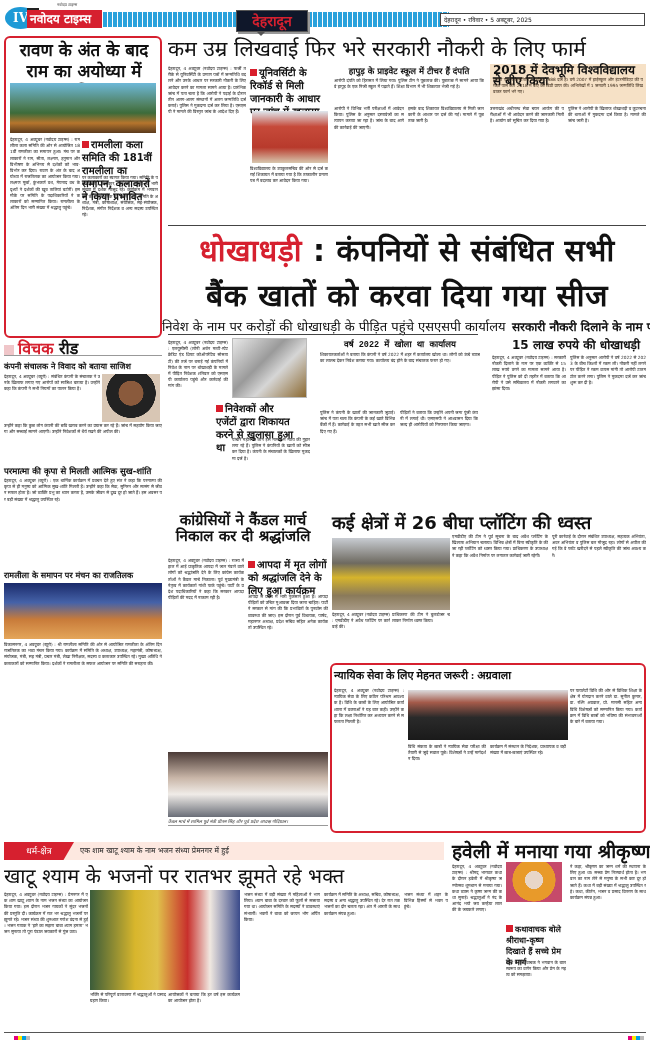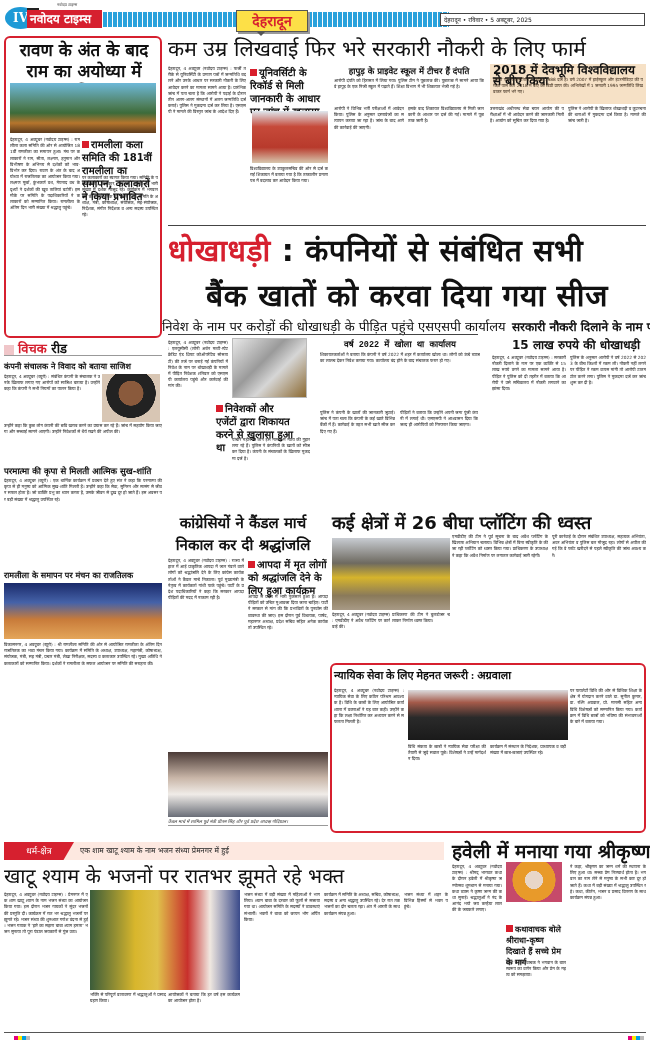--- a/index.html
+++ b/index.html
@@ -12,21 +12,21 @@
   .photo { overflow: hidden; }
   .rule { background: #444; height: 1px; }
 
   
   #masthead { left: 0; top: 0; width: 650px; height: 34px; }
   #page-num { left: 5px; top: 7px; width: 31px; height: 22px; border-radius: 50%; background: #1e9ad6; color: #fff; font-size: 12px; font-weight: bold; display: flex; align-items: center; justify-content: center; font-family: "DejaVu Serif", serif; }
   #brand { left: 27px; top: 10px; width: 75px; height: 18px; background: #d6202f; color: #fff; font-size: 12px; font-weight: bold; padding-left: 3px; line-height: 18px; }
   #brand-black { left: 27px; top: 8px; width: 12px; height: 20px; background: #222; }
   #brand-small { left: 57px; top: 2px; font-size: 4px; color: #333; }
   #stripes { left: 103px; top: 12px; width: 346px; height: 15px; background: repeating-linear-gradient(90deg, #2aa2dc 0 4px, #ffffff 4px 5px); }
-  #city-box { left: 236px; top: 10px; width: 72px; height: 22px; background: #fde047; border: 1px solid #555; box-shadow: 2px 2px 0 #999; color: #d6202f; font-weight: bold; font-size: 14px; text-align: center; line-height: 20px; }
+  #city-box { left: 236px; top: 10px; width: 72px; height: 22px; background: #0f172a; border: 1px solid #555; box-shadow: 2px 2px 0 #999; color: #d6202f; font-weight: bold; font-size: 14px; text-align: center; line-height: 20px; }
   #city-tri { left: 256px; top: 31px; width: 0; height: 0; border-left: 5px solid transparent; border-right: 5px solid transparent; border-top: 5px solid #555; }
   #dateline { left: 440px; top: 13px; width: 205px; height: 13px; border: 1px solid #444; background: #fff; font-size: 6px; line-height: 11px; padding-left: 3px; color: #111; }
 
   
   #ravan-box { left: 4px; top: 36px; width: 158px; height: 302px; border: 2px solid #d6202f; border-radius: 6px; }
   #ravan-head { left: 10px; top: 40px; width: 148px; font-size: 17px; line-height: 21px; text-align: center; }
   #ravan-photo { left: 10px; top: 83px; width: 146px; height: 50px; background: linear-gradient(180deg, #6db8d8 0%, #4f7f5d 45%, #3c6b3a 60%, #b6752d 80%, #5a3a1c 100%); }
   #ravan-t1 { left: 10px; top: 137px; width: 70px; height: 198px; }
   #ravan-sub { left: 82px; top: 138px; width: 76px; }
   #ravan-t2 { left: 82px; top: 175px; width: 76px; height: 160px; }
@@ -42,21 +42,21 @@
   #bsc-box { left: 490px; top: 64px; width: 156px; height: 40px; background: #f6e1c6; }
   #bsc-head { left: 493px; top: 65px; width: 150px; font-size: 12px; line-height: 11px; }
   #bsc-t { left: 493px; top: 77px; width: 150px; height: 26px; color: #3a2a1a; }
   #mid-t1 { left: 334px; top: 106px; width: 70px; height: 115px; }
   #mid-t2 { left: 408px; top: 106px; width: 76px; height: 115px; }
   #mid-t3 { left: 490px; top: 106px; width: 74px; height: 115px; }
   #mid-t4 { left: 568px; top: 106px; width: 78px; height: 115px; }
   #rule-1 { left: 168px; top: 225px; width: 478px; }
 
   
-  #h-fraud1 { left: 168px; top: 230px; width: 478px; font-size: 30px; line-height: 42px; white-space: nowrap; letter-spacing: 0.5px; }
+  #h-fraud1 { left: 168px; top: 230px; width: 478px; font-size: 30px; line-height: 42px; white-space: nowrap; letter-spacing: 0.5px; text-align: center; }
   #h-fraud1 .red { color: #d6202f; }
   #h-fraud2 { left: 168px; top: 275px; width: 478px; font-size: 30px; line-height: 42px; white-space: nowrap; text-align: center; letter-spacing: 0.5px; }
   #fraud-sub { left: 162px; top: 320px; width: 310px; font-size: 13px; line-height: 13px; white-space: nowrap; font-weight: normal; }
   #rule-2 { left: 168px; top: 334px; width: 310px; }
 
   
   #fraud-t1 { left: 168px; top: 340px; width: 60px; height: 142px; }
   #fraud-photo { left: 232px; top: 338px; width: 75px; height: 60px; background: linear-gradient(135deg, #e8e8e8 0%, #9a9a9a 40%, #d6d6d6 60%, #8c6a32 100%); border: 1px solid #bbb; }
   #fraud-sub2 { left: 216px; top: 402px; width: 78px; }
   #fraud-t2 { left: 232px; top: 437px; width: 78px; height: 80px; }
@@ -65,35 +65,35 @@
   #office-t2 { left: 320px; top: 410px; width: 75px; height: 85px; }
   #office-t3 { left: 400px; top: 410px; width: 78px; height: 85px; }
 
   
   #job-head { left: 492px; top: 318px; width: 154px; font-size: 12px; line-height: 18px; margin-left: 20px; }
   #job-t1 { left: 492px; top: 355px; width: 74px; height: 140px; }
   #job-t2 { left: 570px; top: 355px; width: 76px; height: 140px; }
 
   
   #read-box { left: 4px; top: 342px; width: 158px; height: 14px; border-bottom: 1px solid #999; }
-  #read-label { left: 18px; top: 342px; font-size: 13px; line-height: 14px; }
+  #read-label { left: 18px; top: 342px; font-size: 16px; line-height: 14px; }
   #read-label .red { color: #d6202f; }
   #read-underline { left: 4px; top: 345px; width: 10px; height: 10px; background: #f0c6c9; }
   #ceo-head { left: 4px; top: 361px; width: 158px; font-size: 8px; line-height: 11px; }
   #ceo-t1 { left: 4px; top: 374px; width: 96px; height: 48px; }
   #ceo-photo { left: 102px; top: 374px; width: 58px; height: 48px; background: radial-gradient(circle at 50% 40%, #8a5a3c 0 30%, #222 31% 60%, #d8c6b4 61%); }
   #ceo-t2 { left: 4px; top: 423px; width: 158px; height: 42px; }
   #god-head { left: 4px; top: 465px; width: 158px; font-size: 8.5px; line-height: 12px; }
   #god-t { left: 4px; top: 478px; width: 158px; height: 90px; }
   #ram-head { left: 4px; top: 570px; width: 158px; font-size: 8px; line-height: 11px; }
   #ram-photo { left: 4px; top: 583px; width: 158px; height: 56px; background: linear-gradient(180deg, #1a2a6a 0%, #4562a8 35%, #c87b3a 65%, #e4a65a 100%); }
   #ram-t { left: 4px; top: 642px; width: 158px; height: 170px; }
 
   
-  #cong-head { left: 168px; top: 512px; width: 150px; font-size: 15px; line-height: 22px; text-align: center; }
+  #cong-head { left: 168px; top: 512px; width: 150px; font-size: 15px; line-height: 16px; text-align: center; }
   #cong-t1 { left: 168px; top: 558px; width: 76px; height: 190px; }
   #cong-sub { left: 248px; top: 558px; width: 80px; }
   #cong-t2 { left: 248px; top: 594px; width: 80px; height: 154px; }
   #cong-photo { left: 168px; top: 752px; width: 160px; height: 65px; background: linear-gradient(180deg, #4a3a36 0%, #c9b6a8 40%, #f0ece8 65%, #6a6e78 100%); }
   #cong-caption { left: 168px; top: 818px; width: 160px; font-size: 4.5px; line-height: 7px; font-style: italic; color: #333; border-bottom: 1px solid #999; }
 
   
   #plot-head { left: 332px; top: 510px; width: 314px; font-size: 18px; line-height: 26px; white-space: nowrap; }
   #plot-photo { left: 332px; top: 538px; width: 118px; height: 72px; background: linear-gradient(180deg, #c8ccd2 0%, #6e6a60 35%, #d6b42c 55%, #8a7a5a 80%, #a89a86 100%); }
   #plot-t0 { left: 332px; top: 612px; width: 58px; height: 50px; }

